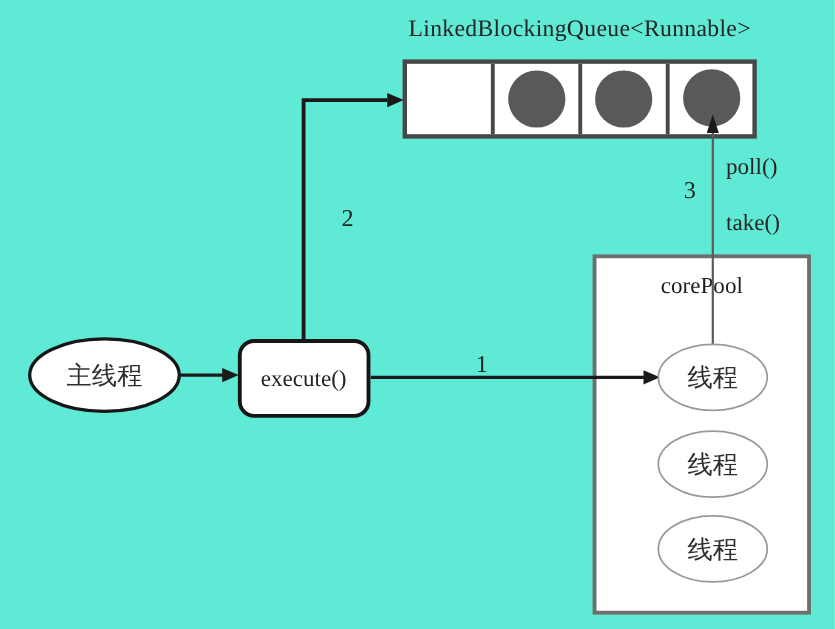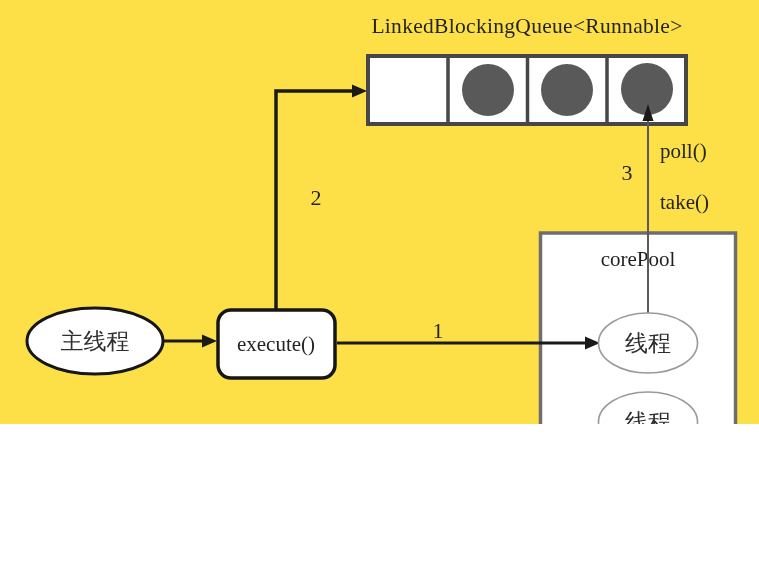--- a/index.html
+++ b/index.html
@@ -3,22 +3,22 @@
 <meta charset="utf-8">
 <style>
   html, body {
     margin: 0;
     padding: 0;
     background: #ffffff;
   }
   .stage {
     position: relative;
     width: 759px;
-    height: 424px;
-    background: #fde047;
+    height: 572px;
+    background: #5eead4;
     overflow: hidden;
   }
   svg {
     display: block;
   }
   svg text {
     font-family: "Liberation Serif", "DejaVu Serif", serif;
     fill: #242424;
   }
   .t-title  { font-size: 21.5px; letter-spacing: 0.3px; }

